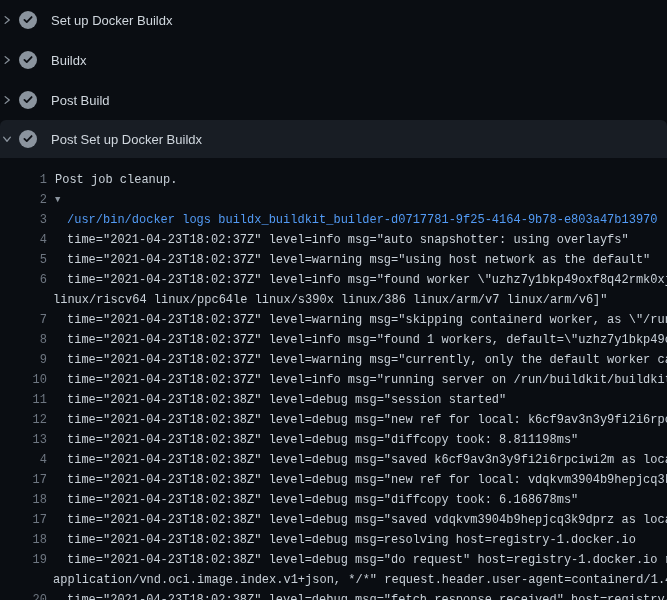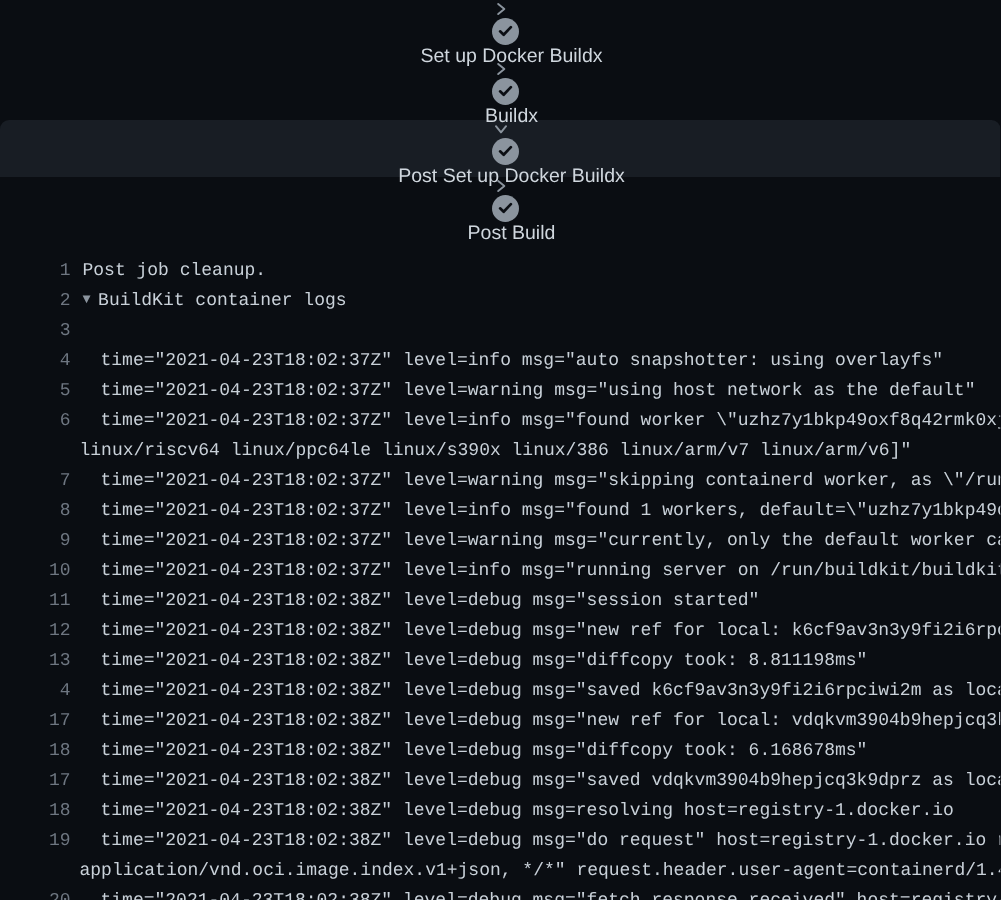--- a/index.html
+++ b/index.html
@@ -15,21 +15,21 @@
   html,body{margin:0;padding:0;}
   body{
     width:667px;height:600px;overflow:hidden;
     background:var(--page_bg);
     font-family:"Liberation Sans","DejaVu Sans",sans-serif;
   }
   
   .steps{width:667px;}
   .step{
     height:40px;display:flex;align-items:center;
-    padding-left:1px;cursor:pointer;flex-direction:column;
+    padding-left:1px;cursor:pointer;
   }
   .step.expanded{
     height:38px;
     background:var(--expanded_header_bg);
     border-radius:6px 6px 0 0;
   }
   .chev{width:12px;height:12px;flex:none;color:var(--icon_gray);display:flex;align-items:center;justify-content:center;}
   .chev svg{display:block;}
   .step .chev-down{display:none;}
   .step.expanded .chev-down{display:flex;}
@@ -86,62 +86,63 @@
     </span>
 
     <span class="check">
       <svg width="18" height="18" viewBox="0 0 16 16">
           <circle cx="8" cy="8" r="8" fill="currentColor"></circle>
           <path d="M11.2 5.4 6.9 9.9 4.8 7.9" stroke="#0b0e13" stroke-width="1.6" fill="none" stroke-linecap="round" stroke-linejoin="round"></path>
         </svg>
     </span>
     <span class="step-label">Buildx</span>
   </div>
-    <div class="step expanded">
-
-    <span class="chev chev-down">
-      <svg width="12" height="12" viewBox="0 0 16 16">
-          <path d="M3.5 5.5 8 11l4.5-5.5" stroke="currentColor" stroke-width="1.7" fill="none" stroke-linecap="round" stroke-linejoin="round"></path>
-        </svg>
-    </span>
-    <span class="check">
-      <svg width="18" height="18" viewBox="0 0 16 16">
-          <circle cx="8" cy="8" r="8" fill="currentColor"></circle>
-          <path d="M11.2 5.4 6.9 9.9 4.8 7.9" stroke="#0b0e13" stroke-width="1.6" fill="none" stroke-linecap="round" stroke-linejoin="round"></path>
-        </svg>
-    </span>
-    <span class="step-label">Post Set up Docker Buildx</span>
-  </div>
     <div class="step collapsed">
     <span class="chev chev-right">
       <svg width="12" height="12" viewBox="0 0 16 16">
           <path d="M5.5 3.5 11 8l-5.5 4.5" stroke="currentColor" stroke-width="1.7" fill="none" stroke-linecap="round" stroke-linejoin="round"></path>
         </svg>
     </span>
 
     <span class="check">
       <svg width="18" height="18" viewBox="0 0 16 16">
           <circle cx="8" cy="8" r="8" fill="currentColor"></circle>
           <path d="M11.2 5.4 6.9 9.9 4.8 7.9" stroke="#0b0e13" stroke-width="1.6" fill="none" stroke-linecap="round" stroke-linejoin="round"></path>
         </svg>
     </span>
     <span class="step-label">Post Build</span>
+  </div>
+    <div class="step expanded">
+
+    <span class="chev chev-down">
+      <svg width="12" height="12" viewBox="0 0 16 16">
+          <path d="M3.5 5.5 8 11l4.5-5.5" stroke="currentColor" stroke-width="1.7" fill="none" stroke-linecap="round" stroke-linejoin="round"></path>
+        </svg>
+    </span>
+    <span class="check">
+      <svg width="18" height="18" viewBox="0 0 16 16">
+          <circle cx="8" cy="8" r="8" fill="currentColor"></circle>
+          <path d="M11.2 5.4 6.9 9.9 4.8 7.9" stroke="#0b0e13" stroke-width="1.6" fill="none" stroke-linecap="round" stroke-linejoin="round"></path>
+        </svg>
+    </span>
+    <span class="step-label">Post Set up Docker Buildx</span>
   </div>
   </div>
 <div class="log">
     <div class="log-line indent-base">
     <span class="lnum">1</span>
     <span class="lcontent"><span class="ltext">Post job cleanup.</span></span>
   </div>
     <div class="log-line indent-base has-marker">
     <span class="lnum">2</span>
-    <span class="lcontent"><span class="marker">▼</span><span class="ltext">BuildKit container logs</span></span>
+    <span class="lcontent"><span class="marker">▼</span></span>
   </div>
     <div class="log-line indent-group kind-command">
     <span class="lnum">3</span>
+    <span class="lcontent"><span class="ltext">/usr/bin/docker logs buildx_buildkit_builder-d0717781-9f25-4164-9b78-e803a47b13970</span></span>
   </div>
     <div class="log-line indent-group">
     <span class="lnum">4</span>
     <span class="lcontent"><span class="ltext">time="2021-04-23T18:02:37Z" level=info msg="auto snapshotter: using overlayfs"</span></span>
   </div>
     <div class="log-line indent-group">
     <span class="lnum">5</span>
     <span class="lcontent"><span class="ltext">time="2021-04-23T18:02:37Z" level=warning msg="using host network as the default"</span></span>
   </div>
     <div class="log-line indent-group">

